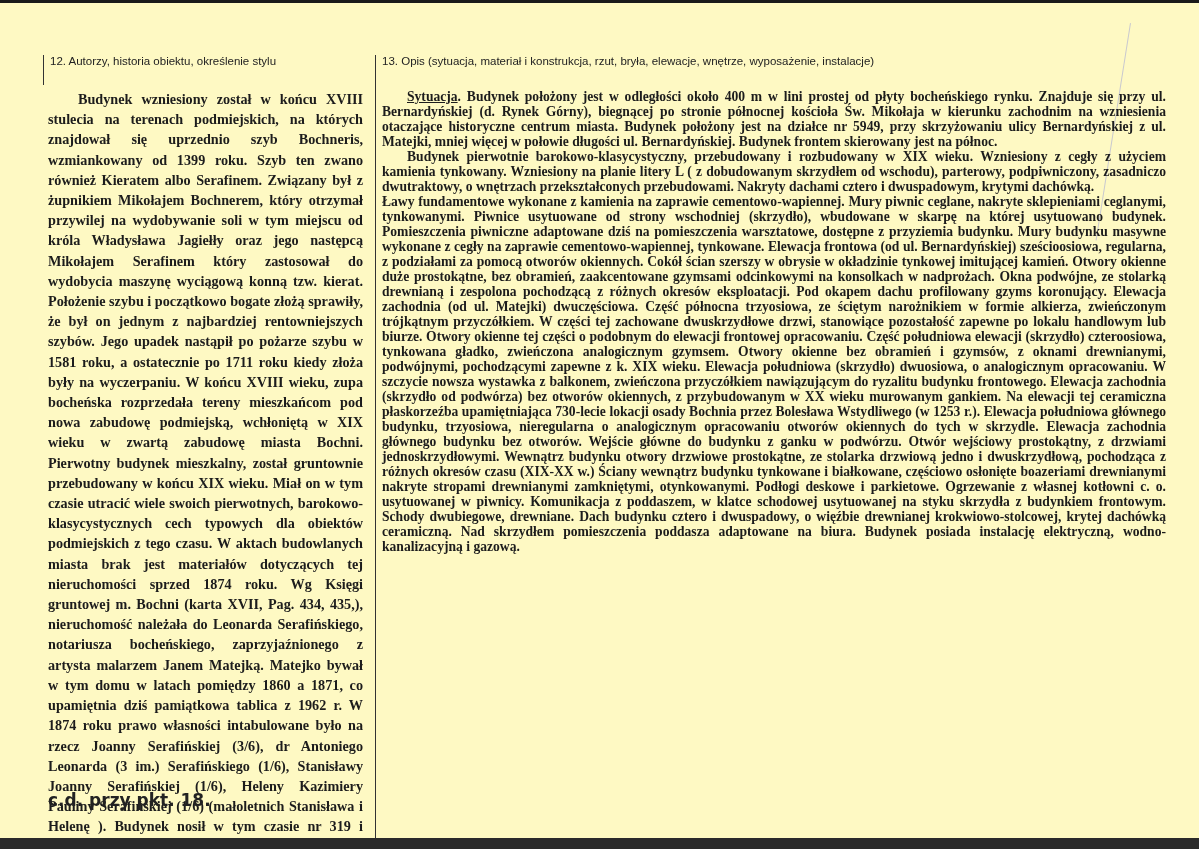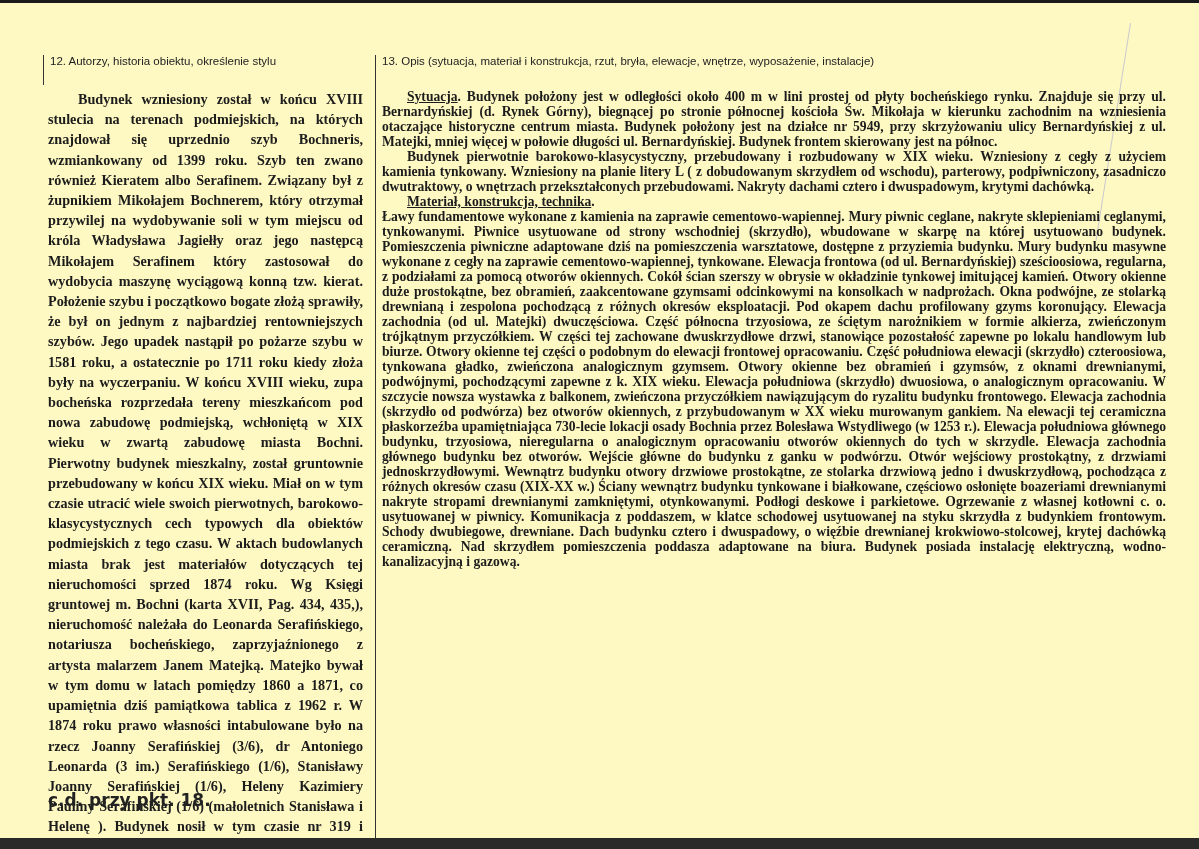--- a/index.html
+++ b/index.html
@@ -64,17 +64,16 @@
   <div class="section-head head-13">13. Opis (sytuacja, materiał i konstrukcja, rzut, bryła, elewacje, wnętrze, wyposażenie, instalacje)</div>
 
   <div class="text left-body">
     <p>Budynek wzniesiony został w końcu XVIII stulecia na terenach podmiejskich, na których znajdował się uprzednio szyb Bochneris, wzmiankowany od 1399 roku. Szyb ten zwano również Kieratem albo Serafinem. Związany był z żupnikiem Mikołajem Bochnerem, który otrzymał przywilej na wydobywanie soli w tym miejscu od króla Władysława Jagiełły oraz jego następcą Mikołajem Serafinem który zastosował do wydobycia maszynę wyciągową konną tzw. kierat. Położenie szybu i początkowo bogate złożą sprawiły, że był on jednym z najbardziej rentowniejszych szybów. Jego upadek nastąpił po pożarze szybu w 1581 roku, a ostatecznie po 1711 roku kiedy złoża były na wyczerpaniu. W końcu XVIII wieku, zupa bocheńska rozprzedała tereny mieszkańcom pod nowa zabudowę podmiejską, wchłoniętą w XIX wieku w zwartą zabudowę miasta Bochni. Pierwotny budynek mieszkalny, został gruntownie przebudowany w końcu XIX wieku. Miał on w tym czasie utracić wiele swoich pierwotnych, barokowo-klasycystycznych cech typowych dla obiektów podmiejskich z tego czasu. W aktach budowlanych miasta brak jest materiałów dotyczących tej nieruchomości sprzed 1874 roku. Wg Księgi gruntowej m. Bochni (karta XVII, Pag. 434, 435,), nieruchomość należała do Leonarda Serafińskiego, notariusza bocheńskiego, zaprzyjaźnionego z artysta malarzem Janem Matejką. Matejko bywał w tym domu w latach pomiędzy 1860  a 1871, co upamiętnia dziś pamiątkowa tablica z 1962 r. W 1874 roku prawo własności  intabulowane było na rzecz Joanny Serafińskiej (3/6), dr Antoniego Leonarda (3 im.) Serafińskiego (1/6), Stanisławy Joanny Serafińskiej (1/6), Heleny Kazimiery  Pauliny Serafińskiej (1/6) (małoletnich Stanisława i Helenę ). Budynek nosił w tym czasie nr 319 i położony był przy ul. Rynek Górny.</p>
   </div>
   <div class="left-foot">c.d. przy pkt. 18.</div>
 
   <div class="text right-body">
     <p class="indent"><span class="ul">Sytuacja</span><span>. Budynek położony jest w odległości około 400 m w lini prostej od płyty bocheńskiego rynku. Znajduje się przy ul. Bernardyńskiej (d. Rynek Górny), biegnącej po stronie północnej kościoła Św. Mikołaja w kierunku zachodnim na wzniesienia otaczające historyczne centrum miasta. Budynek położony jest na działce nr 5949, przy skrzyżowaniu ulicy Bernardyńskiej z ul. Matejki, mniej więcej w połowie długości ul. Bernardyńskiej. Budynek frontem skierowany jest na północ.</span></p>
     <p class="indent">Budynek pierwotnie barokowo-klasycystyczny, przebudowany i rozbudowany w XIX wieku. Wzniesiony z cegły z użyciem kamienia tynkowany. Wzniesiony na planie litery L ( z dobudowanym skrzydłem od wschodu), parterowy, podpiwniczony, zasadniczo dwutraktowy, o wnętrzach przekształconych przebudowami. Nakryty dachami cztero i dwuspadowym, krytymi dachówką.</p>
-    <p class="indent"><span class="ul">Materiał, konstrukcja, technika</span><span>.</span></p>
     <p>Ławy fundamentowe wykonane z kamienia na zaprawie cementowo-wapiennej. Mury piwnic ceglane, nakryte sklepieniami ceglanymi, tynkowanymi. Piwnice usytuowane od strony wschodniej (skrzydło), wbudowane w skarpę na której usytuowano budynek. Pomieszczenia piwniczne  adaptowane dziś na pomieszczenia warsztatowe, dostępne z przyziemia budynku. Mury budynku masywne wykonane z cegły na zaprawie cementowo-wapiennej, tynkowane. Elewacja frontowa (od ul. Bernardyńskiej) sześcioosiowa, regularna, z podziałami za pomocą otworów okiennych. Cokół ścian szerszy w obrysie w okładzinie tynkowej imitującej kamień. Otwory okienne duże prostokątne, bez obramień, zaakcentowane gzymsami odcinkowymi na konsolkach w nadprożach. Okna podwójne, ze stolarką drewnianą i zespolona pochodzącą z różnych okresów eksploatacji. Pod okapem dachu profilowany gzyms koronujący. Elewacja zachodnia (od ul. Matejki) dwuczęściowa. Część północna trzyosiowa, ze ściętym  narożnikiem w formie alkierza, zwieńczonym trójkątnym przyczółkiem. W części tej zachowane dwuskrzydłowe drzwi, stanowiące pozostałość  zapewne po lokalu handlowym lub biurze. Otwory okienne tej części o podobnym do elewacji frontowej opracowaniu. Część południowa elewacji (skrzydło) czteroosiowa, tynkowana gładko, zwieńczona analogicznym gzymsem. Otwory okienne bez obramień i gzymsów, z oknami drewnianymi, podwójnymi, pochodzącymi zapewne z k. XIX wieku. Elewacja południowa (skrzydło) dwuosiowa, o analogicznym opracowaniu. W szczycie nowsza wystawka z balkonem, zwieńczona przyczółkiem nawiązującym do ryzalitu budynku frontowego. Elewacja zachodnia  (skrzydło od podwórza) bez otworów okiennych, z przybudowanym w XX wieku murowanym gankiem. Na elewacji tej ceramiczna płaskorzeźba upamiętniająca 730-lecie lokacji osady Bochnia przez Bolesława Wstydliwego (w 1253 r.). Elewacja południowa głównego budynku, trzyosiowa, nieregularna o analogicznym opracowaniu otworów okiennych do tych w skrzydle. Elewacja zachodnia głównego budynku bez otworów. Wejście główne do budynku z ganku w podwórzu. Otwór wejściowy prostokątny, z drzwiami jednoskrzydłowymi. Wewnątrz budynku otwory drzwiowe prostokątne, ze stolarka drzwiową jedno i dwuskrzydłową, pochodząca z różnych okresów czasu (XIX-XX w.) Ściany wewnątrz budynku tynkowane i białkowane, częściowo osłonięte boazeriami drewnianymi nakryte stropami drewnianymi zamkniętymi, otynkowanymi. Podłogi deskowe i parkietowe. Ogrzewanie z własnej kotłowni c. o. usytuowanej w piwnicy. Komunikacja z poddaszem, w klatce schodowej usytuowanej na styku skrzydła z budynkiem frontowym. Schody dwubiegowe, drewniane. Dach budynku cztero i dwuspadowy, o więźbie drewnianej krokwiowo-stolcowej, krytej dachówką ceramiczną. Nad skrzydłem pomieszczenia poddasza adaptowane na biura. Budynek posiada instalację elektryczną, wodno-kanalizacyjną i gazową.</p>
   </div>
 </div>
 <div class="bottom-shadow"></div>
 
 </body></html>

